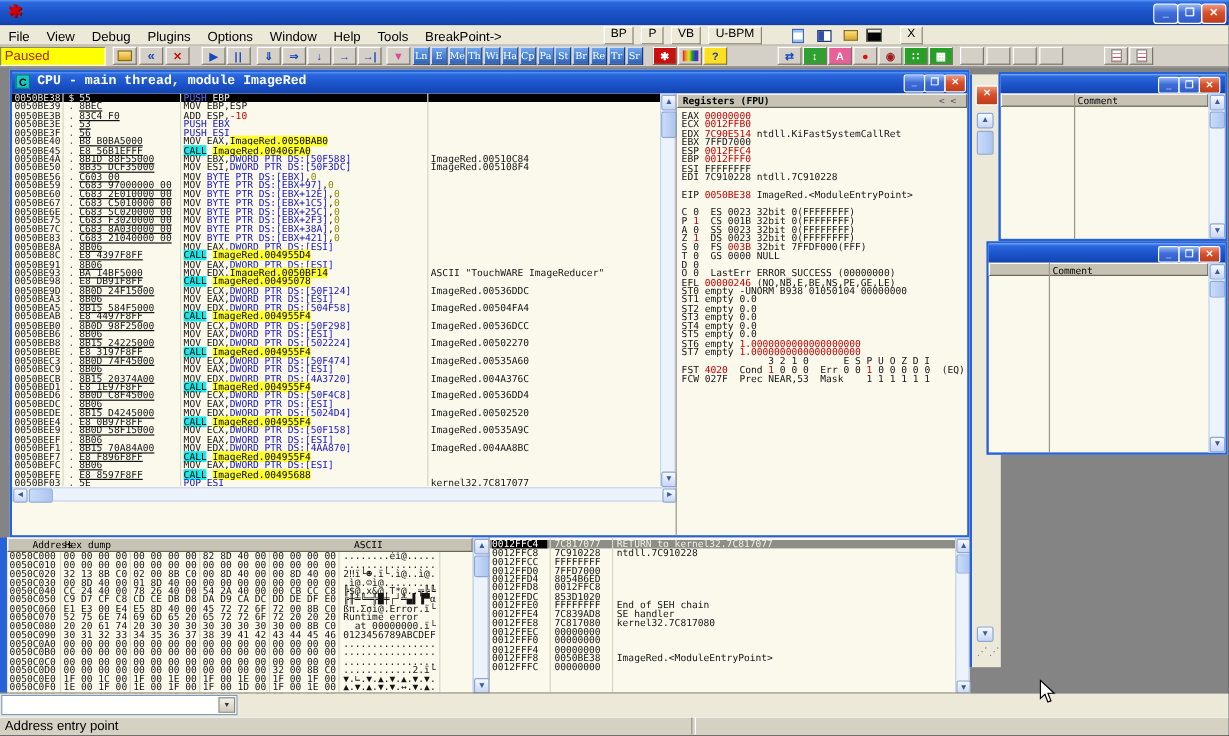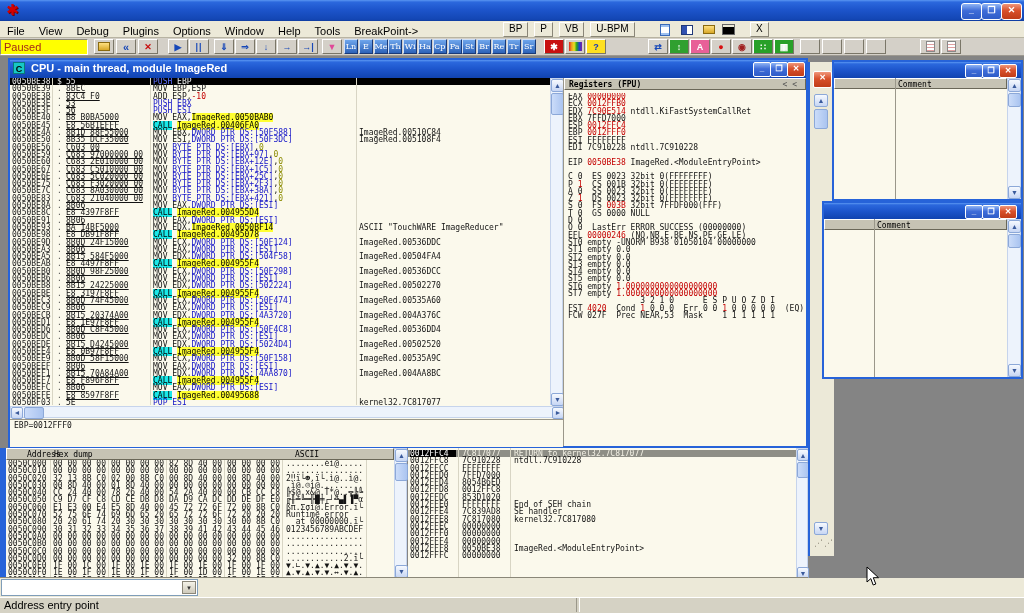--- a/index.html
+++ b/index.html
@@ -33,21 +33,21 @@
   .sbtrack{background:#EDF3FC;border:1px solid #C6D4EC;box-sizing:border-box;}
   .sbb{background:linear-gradient(180deg,#F6F9FE,#C7D6F4);border:1px solid #8CA8D8;border-radius:2px;
     color:#3A5A9C;font-size:7px;line-height:11px;text-align:center;box-sizing:border-box;}
   .sbthumb{background:linear-gradient(90deg,#CBDCF9,#AAC4F0);border:1px solid #8CA8D8;border-radius:2px;box-sizing:border-box;}
   
   .cpu-frame{left:8px;top:58px;width:800px;height:390px;border:2px solid #2663D9;background:#FBF9EC;box-sizing:border-box;}
   .cpu-title{left:10px;top:60px;width:796px;height:18px;
     background:linear-gradient(180deg,#5A96F2 0%,#2B68DD 12%,#1D55CC 50%,#1143B0 100%);}
   .cpu-icon{left:13px;top:62px;width:12px;height:12px;background:#17C8C4;color:#000;font-size:9px;font-weight:bold;
     line-height:12px;text-align:center;border:1px solid #0a7a78;box-sizing:border-box;}
-  .cpu-title-text{left:31px;top:61px;color:#fff;font-size:11px;font-weight:bold;line-height:15px;}
+  .cpu-title-text{left:31px;top:61px;color:#fff;font-size:11px;font-weight:bold;line-height:15px;font-family:Liberation Mono, monospace;}
   .cwbtn{top:61px;width:16px;height:13px;border:1px solid #fff;border-radius:2px;color:#fff;
     background:linear-gradient(180deg,#8FB4F4,#3E6CD8 45%,#2E5CC8);font-size:8px;line-height:11px;text-align:center;font-weight:bold;}
   .cwbtn.close{background:linear-gradient(180deg,#F0977B,#D8502A 45%,#C03C18);}
   .hdrbar{background:#C6C3B4;border:1px solid;border-color:#FFFFFF #6A6758 #6A6758 #FFFFFF;box-sizing:border-box;
     font-family:"DejaVu Sans Mono",monospace;font-size:8px;color:#000;}
   .vline{width:1px;background:#D8D5C4;}
   
   #disasm-rows{left:10px;top:78px;width:540px;height:327px;overflow:hidden;}
   .drow{position:relative;height:7.3px;}
   .drow .c{position:absolute;top:0;white-space:pre;}
@@ -236,23 +236,20 @@
     <div class="abs sbthumb" style="left:0;top:14px;width:13px;height:22px;"></div>
     <div class="abs sbb" style="left:0;top:314px;width:13px;height:13px;">▼</div>
   </div>
 
   <div class="abs sbtrack" style="left:10px;top:406px;width:553px;height:12px;">
     <div class="abs sbb" style="left:0;top:0;width:12px;height:12px;line-height:10px;">◄</div>
     <div class="abs sbthumb" style="left:13px;top:0;width:20px;height:12px;"></div>
     <div class="abs sbb" style="left:541px;top:0;width:12px;height:12px;line-height:10px;">►</div>
   </div>
 
-  <div class="abs" style="left:10px;top:419px;width:553px;height:27px;background:#FBF9EC;border-top:1px solid #9A978A;">
-    <div class="mono" style="padding:2px 0 0 4px;">EBP=0012FFF0</div>
-  </div>
 
   <div class="abs vline" style="left:563px;top:78px;height:368px;background:#9A978A;"></div>
   <div class="abs hdrbar" style="left:564px;top:78px;width:242px;height:12px;">
     <span style="position:absolute;left:4px;top:1px;font-weight:bold;">Registers (FPU)</span>
     <span style="position:absolute;right:8px;top:1px;color:#555;">&lt;      &lt;</span>
   </div>
   <div id="reg-lines" class="abs mono"><div class="rline"><span>EAX </span><span class="rd">00000000</span></div><div class="rline"><span>ECX </span><span class="rd">0012FFB0</span></div><div class="rline"><span>EDX </span><span class="rd">7C90E514</span><span> ntdll.KiFastSystemCallRet</span></div><div class="rline"><span>EBX 7FFD7000</span></div><div class="rline"><span>ESP </span><span class="rd">0012FFC4</span></div><div class="rline"><span>EBP </span><span class="rd">0012FFF0</span></div><div class="rline"><span>ESI FFFFFFFF</span></div><div class="rline"><span>EDI 7C910228 ntdll.7C910228</span></div><div class="rline"></div><div class="rline"><span>EIP </span><span class="rd">0050BE38</span><span> ImageRed.&lt;ModuleEntryPoint&gt;</span></div><div class="rline"></div><div class="rline"><span>C 0  ES 0023 32bit 0(FFFFFFFF)</span></div><div class="rline"><span>P </span><span class="rd">1</span><span>  CS 001B 32bit 0(FFFFFFFF)</span></div><div class="rline"><span>A 0  SS 0023 32bit 0(FFFFFFFF)</span></div><div class="rline"><span>Z </span><span class="rd">1</span><span>  DS 0023 32bit 0(FFFFFFFF)</span></div><div class="rline"><span>S 0  FS </span><span class="rd">003B</span><span> 32bit 7FFDF000(FFF)</span></div><div class="rline"><span>T 0  GS 0000 NULL</span></div><div class="rline"><span>D 0</span></div><div class="rline"><span>O 0  LastErr ERROR_SUCCESS (00000000)</span></div><div class="rline"><span>EFL </span><span class="rd">00000246</span><span> (NO,NB,E,BE,NS,PE,GE,LE)</span></div><div class="rline"><span>ST0 empty -UNORM B938 01050104 00000000</span></div><div class="rline"><span>ST1 empty 0.0</span></div><div class="rline"><span>ST2 empty 0.0</span></div><div class="rline"><span>ST3 empty 0.0</span></div><div class="rline"><span>ST4 empty 0.0</span></div><div class="rline"><span>ST5 empty 0.0</span></div><div class="rline"><span>ST6 empty </span><span class="rd">1.0000000000000000000</span></div><div class="rline"><span>ST7 empty </span><span class="rd">1.0000000000000000000</span></div><div class="rline"><span>               3 2 1 0      E S P U O Z D I</span></div><div class="rline"><span>FST </span><span class="rd">4020</span><span>  Cond </span><span class="rd">1</span><span> 0 0 0  Err 0 0 </span><span class="rd">1</span><span> 0 0 0 0 0  (EQ)</span></div><div class="rline"><span>FCW 027F  Prec NEAR,53  Mask    1 1 1 1 1 1</span></div></div>
 
   <div class="abs" style="left:0;top:448px;width:6px;height:130px;background:#2663D9;"></div>
   <div class="abs" style="left:6px;top:448px;width:388px;height:130px;background:#FBF9EC;"></div>

